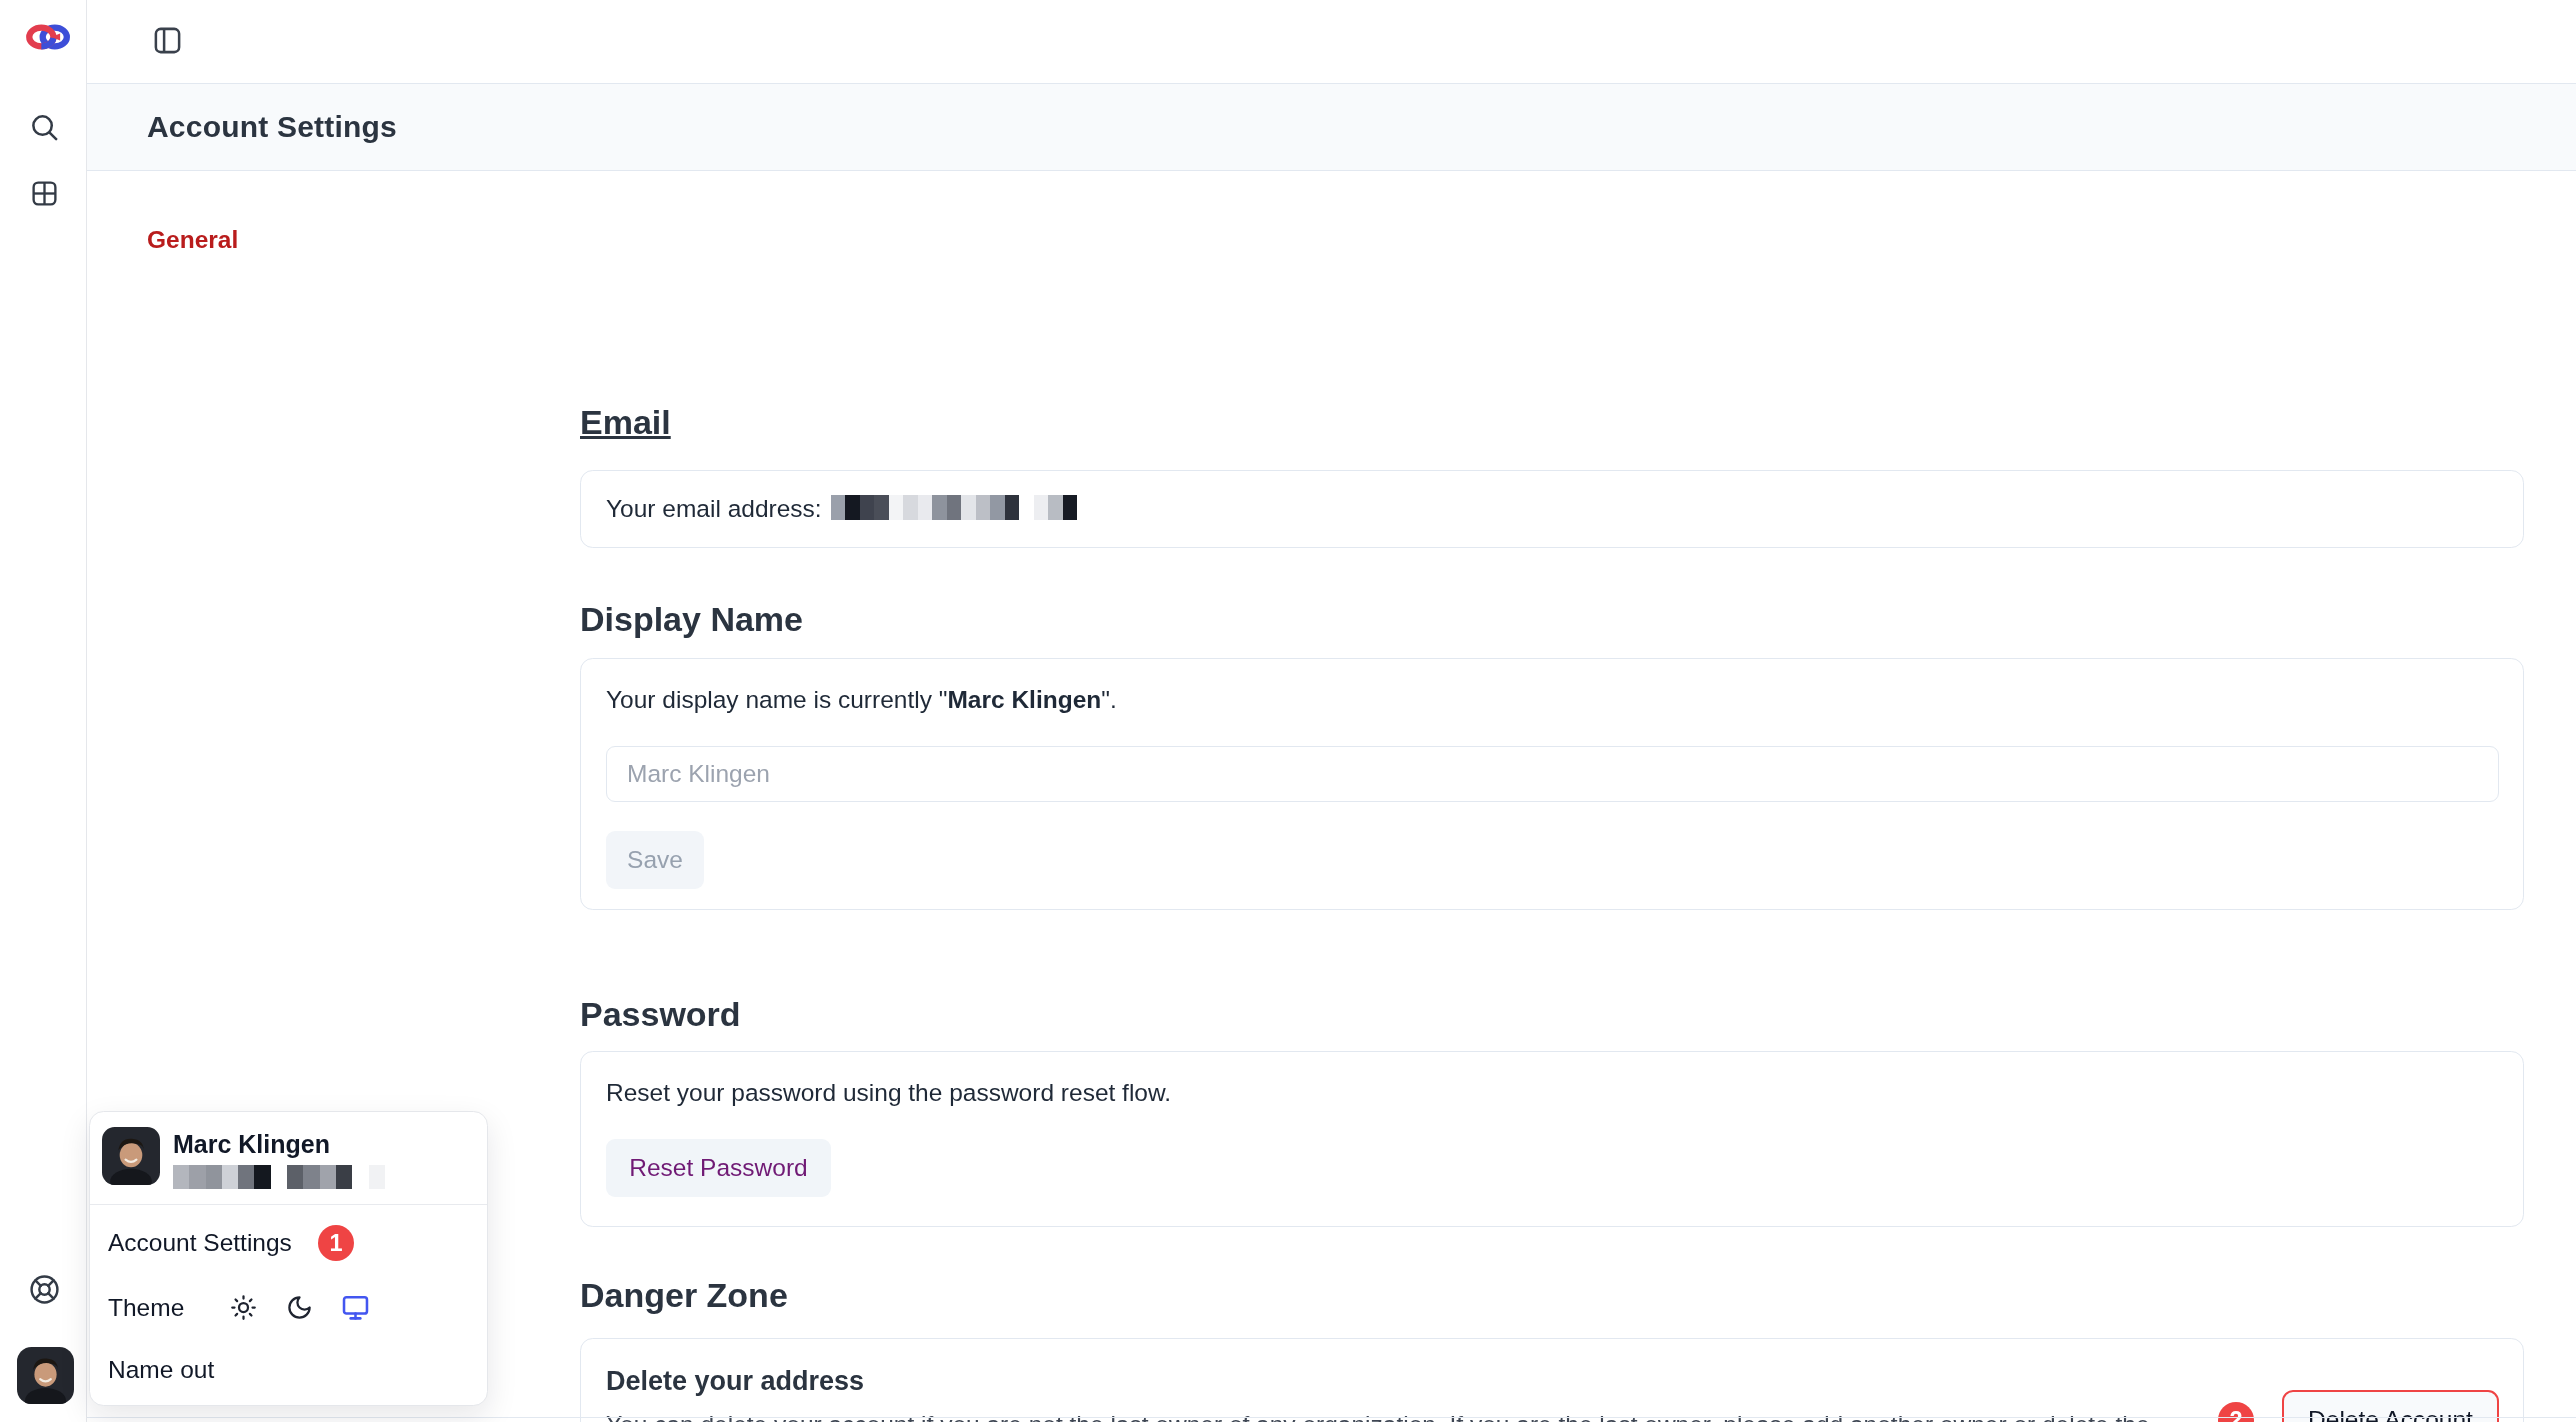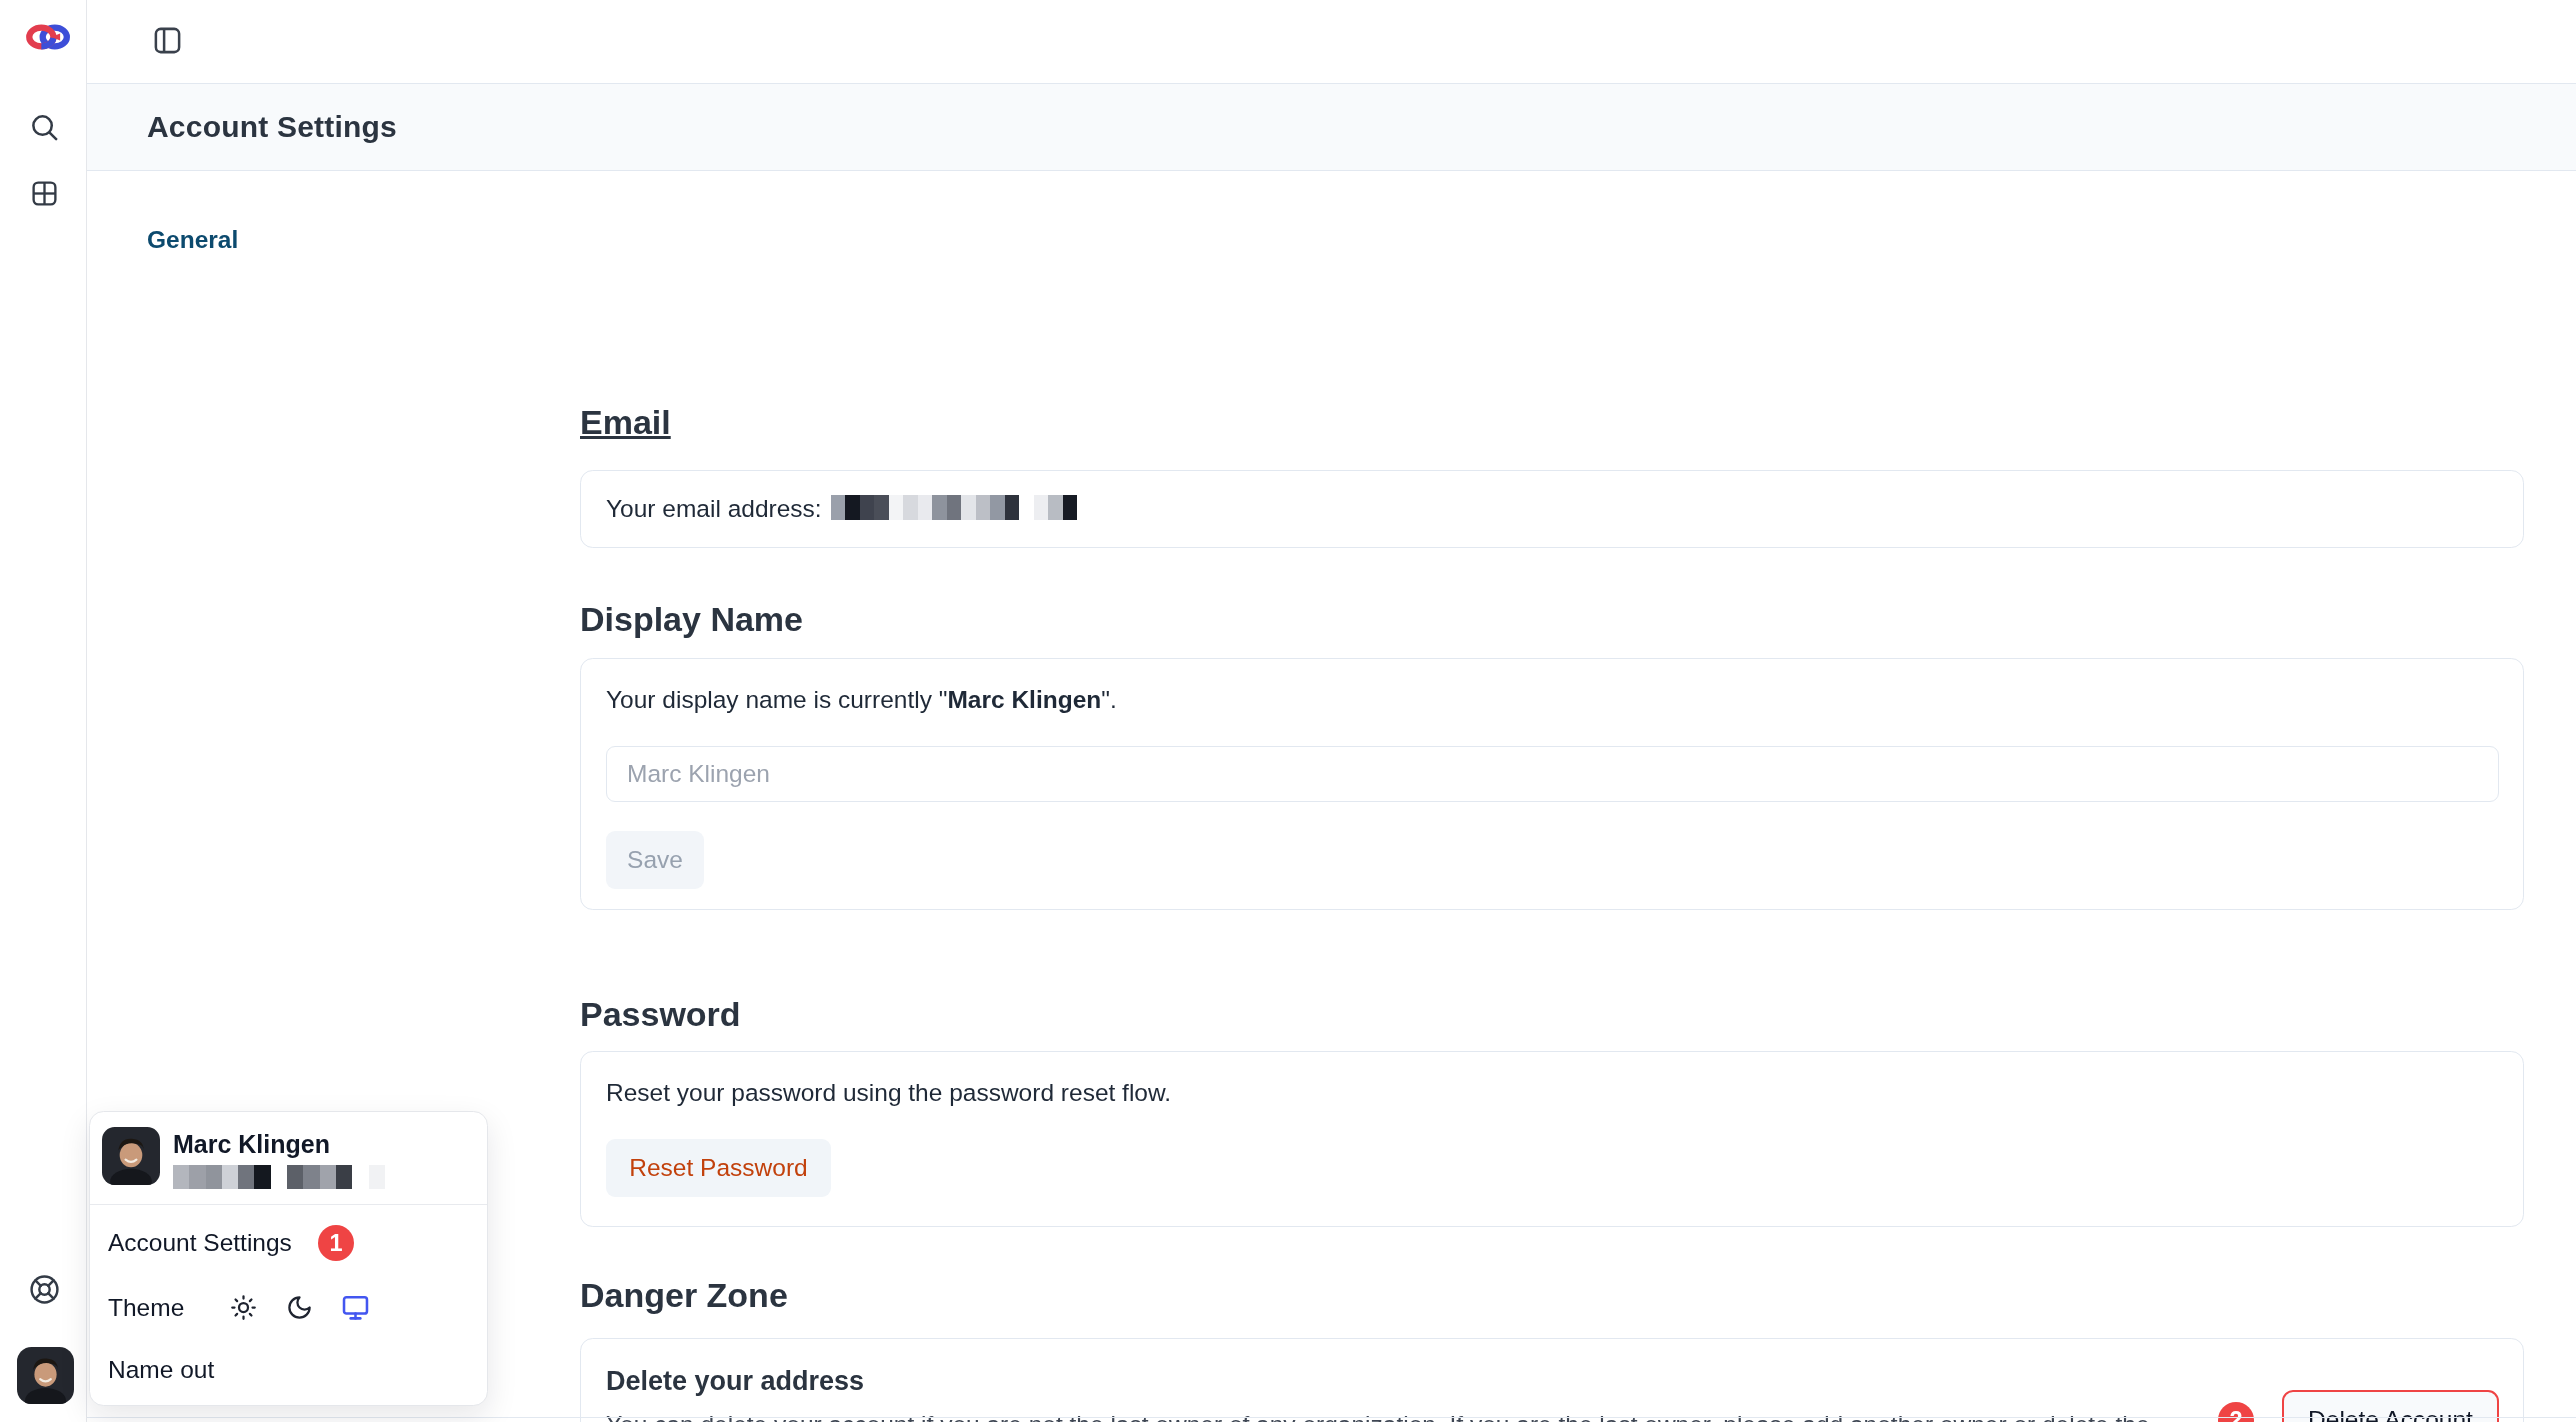--- a/index.html
+++ b/index.html
@@ -24,21 +24,21 @@
   .panel-toggle { position:absolute; left:65px; top:24.5px; width:34px; height:34px; color:#3a414c; cursor:pointer; }
   
   .page-header {
     position:absolute; left:87px; top:83px; right:0; height:88px;
     background:#f8fafc; border-top:0.9px solid #e2e8f0; border-bottom:0.9px solid #e2e8f0;
     display:flex; align-items:center;
   }
   .page-header h1 { margin-left:60px; font-size:30px; font-weight:700; color:#2b3440; letter-spacing:0.2px; }
   
   .settings-nav { position:absolute; left:147px; top:226px; }
-  .settings-nav .nav-item { font-size:24.5px; font-weight:700; color:#0c4a6e; cursor:pointer; }
+  .settings-nav .nav-item { font-size:24.5px; font-weight:700; color:#b91c1c; cursor:pointer; }
   
   .main { position:absolute; left:580px; top:171px; width:1944px; height:1251px; }
   .main h2 { position:absolute; left:0; font-size:34px; font-weight:700; color:#2b3440; }
   .card {
     position:absolute; left:0; width:1944px; background:#ffffff;
     border:0.9px solid #e2e8f0; border-radius:12.7px;padding-left:20px;
   }
   .h2-email { top:232px;text-decoration:underline; }   .card-email { top:299px; height:78px; display:flex; align-items:center; padding-left:25px; }
   .h2-display { top:429px; } .card-display { top:487px; height:252px; }
   .h2-password { top:824px; }.card-password { top:880px; height:176px; }
@@ -53,21 +53,21 @@
     font-family:"Liberation Sans", sans-serif; font-size:24.5px; color:#111827; outline:none; background:#fff;
   }
   .name-input::placeholder { color:#9ca3af; }
   .btn { border:none; border-radius:9px; font-family:"Liberation Sans", sans-serif; font-weight:500; cursor:pointer; }
   .btn-save {
     position:absolute; left:25px; top:172px; width:98px; height:58px;
     background:#f2f5f9; color:#97a1af; font-size:24.5px;
   }
   .btn-reset {
     position:absolute; left:25px; top:87px; width:225px; height:58px;
-    background:#f1f5f9; color:#c2410c; font-size:24.5px;
+    background:#f1f5f9; color:#701a75; font-size:24.5px;
   }
   .danger-title { position:absolute; left:25px; top:27px; font-size:27px; font-weight:700; color:#2b3440; }
   .danger-desc { position:absolute; left:25px; top:67px; width:1594px; font-size:24.5px; line-height:38px; color:#3f4754; }
   .btn-delete {
     position:absolute; left:1701px; top:51px; width:217px; height:60px;
     background:#f8fafc; border:2.7px solid #ef4444; border-radius:11px;
     color:#111827; font-size:24.5px; font-weight:500; cursor:pointer;
     font-family:"Liberation Sans", sans-serif;
   }
   

